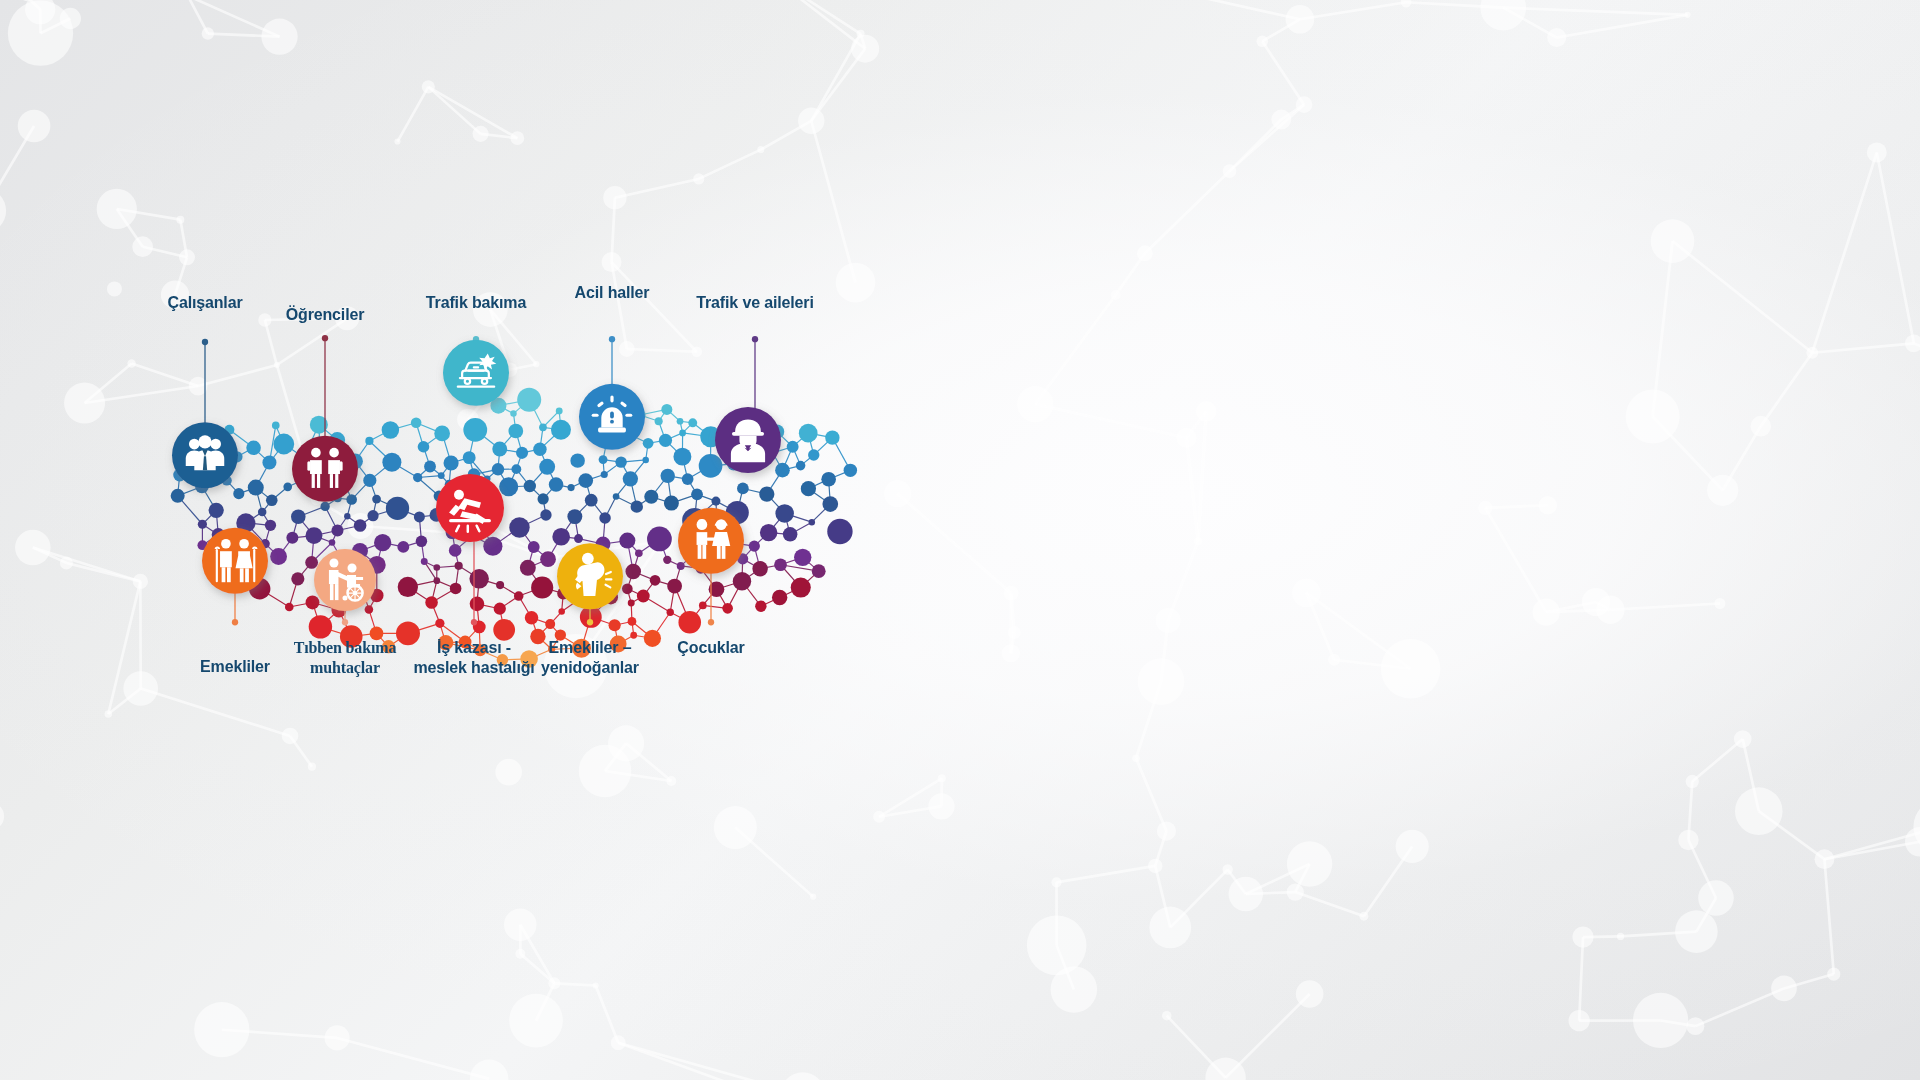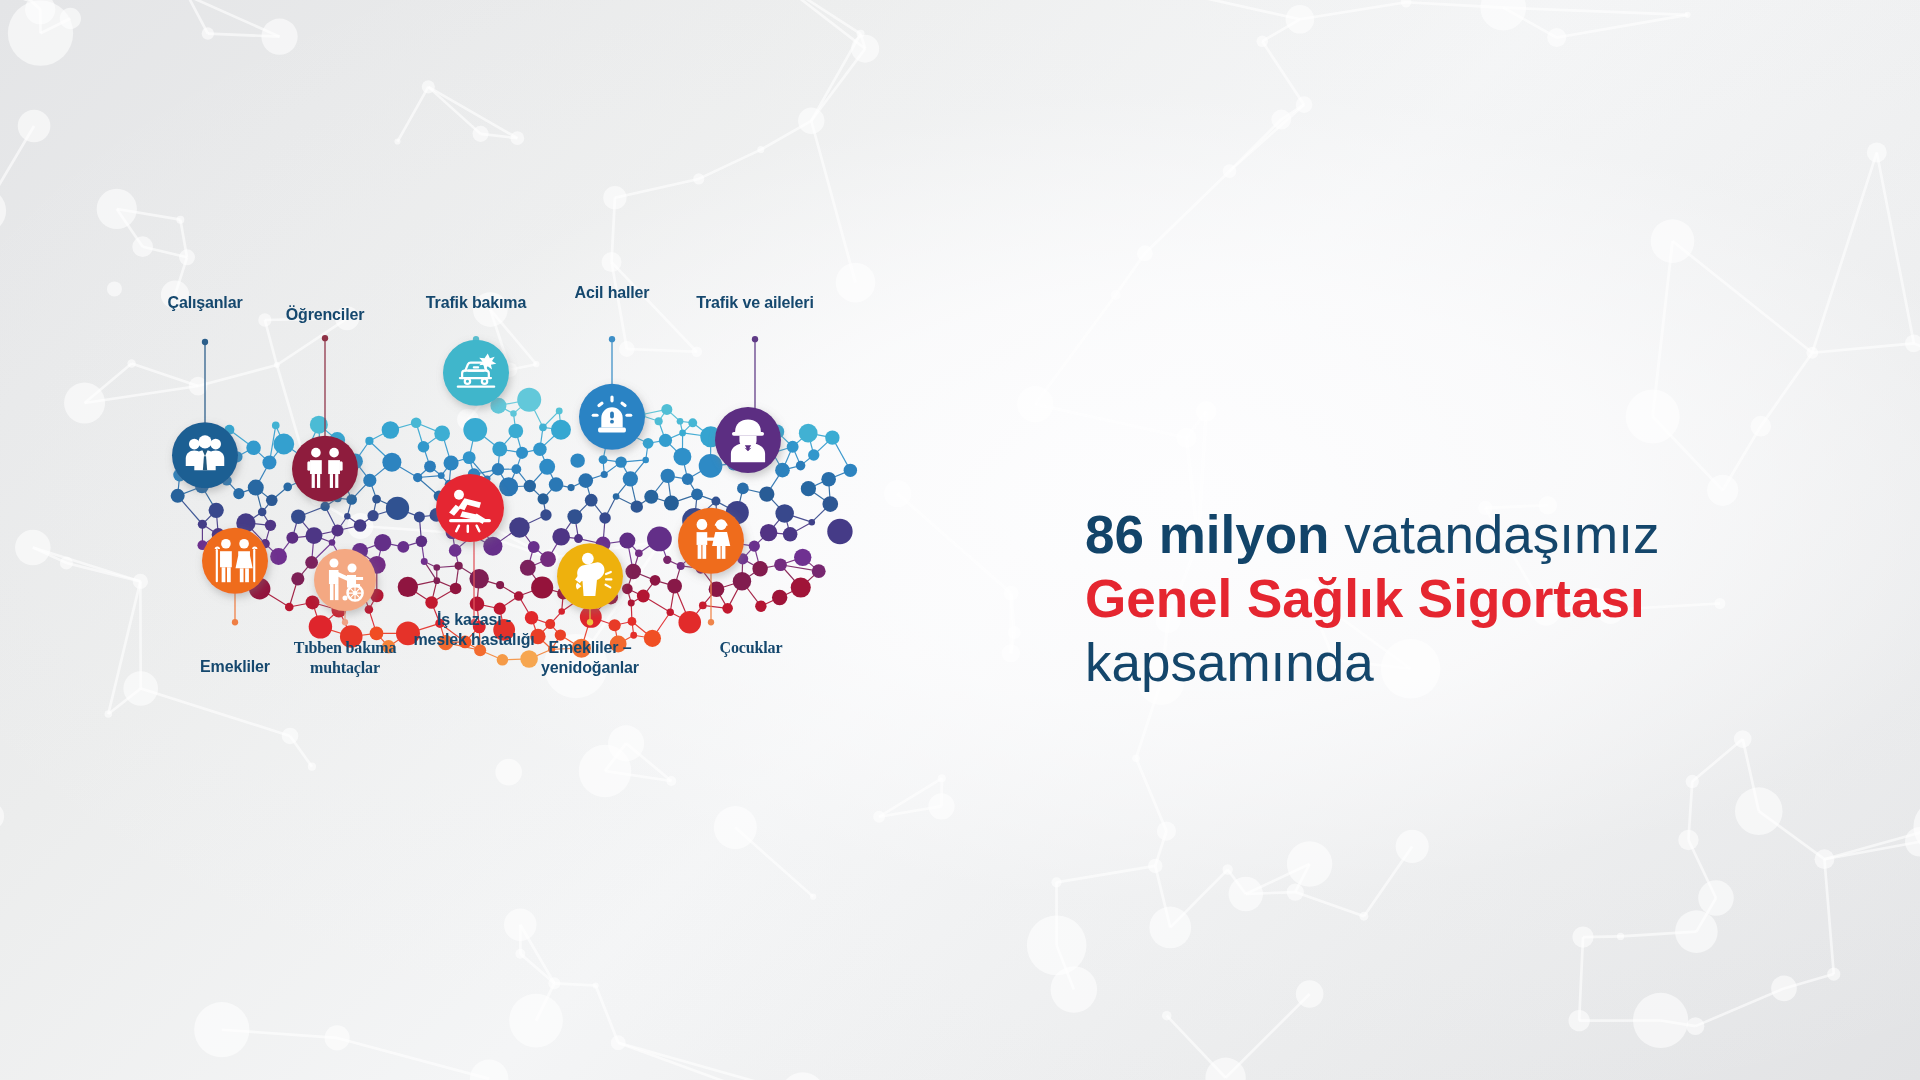--- a/index.html
+++ b/index.html
@@ -1217,28 +1217,21 @@
 
   <div id="callout-layer">
       <div class="lbl top" style="left: 205px; top: 293px;">Çalışanlar</div>
       <div class="lbl top" style="left: 325px; top: 293px; margin-top: 12px;">Öğrenciler</div>
       <div class="lbl top" style="left: 476px; top: 293px;">Trafik bakıma</div>
       <div class="lbl top" style="left: 612px; top: 283px;">Acil haller</div>
       <div class="lbl top" style="left: 755px; top: 293px;">Trafik ve aileleri</div>
       <div class="lbl bot" style="left: 235px; top: 638px; margin-top: 19px;">Emekliler</div>
       <div class="lbl bot" style="left: 345px; top: 638px; font-family: Liberation Serif, serif;">Tıbben bakıma
 muhtaçlar</div>
-      <div class="lbl bot" style="left: 474px; top: 610px;">İş kazası -
+      <div class="lbl bot" style="left: 474px; top: 638px;">İş kazası -
 meslek hastalığı</div>
       <div class="lbl bot" style="left: 590px; top: 638px;">Emekliler –
 yenidoğanlar</div>
-      <div class="lbl bot" style="left: 751px; top: 638px; font-family: Liberation Serif, serif;">Çocuklar</div>
+      <div class="lbl bot" style="left: 711px; top: 638px;">Çocuklar</div>
     </div>
 
-  <div id="headline">
-    <div class="h-l1">
-      <b>86 milyon</b><span> vatandaşımız</span>
-    </div>
-    <div class="h-l2">Genel Sağlık Sigortası</div>
-    <div class="h-l3">kapsamında</div>
-  </div>
 
 </div>
 
 </body></html>

